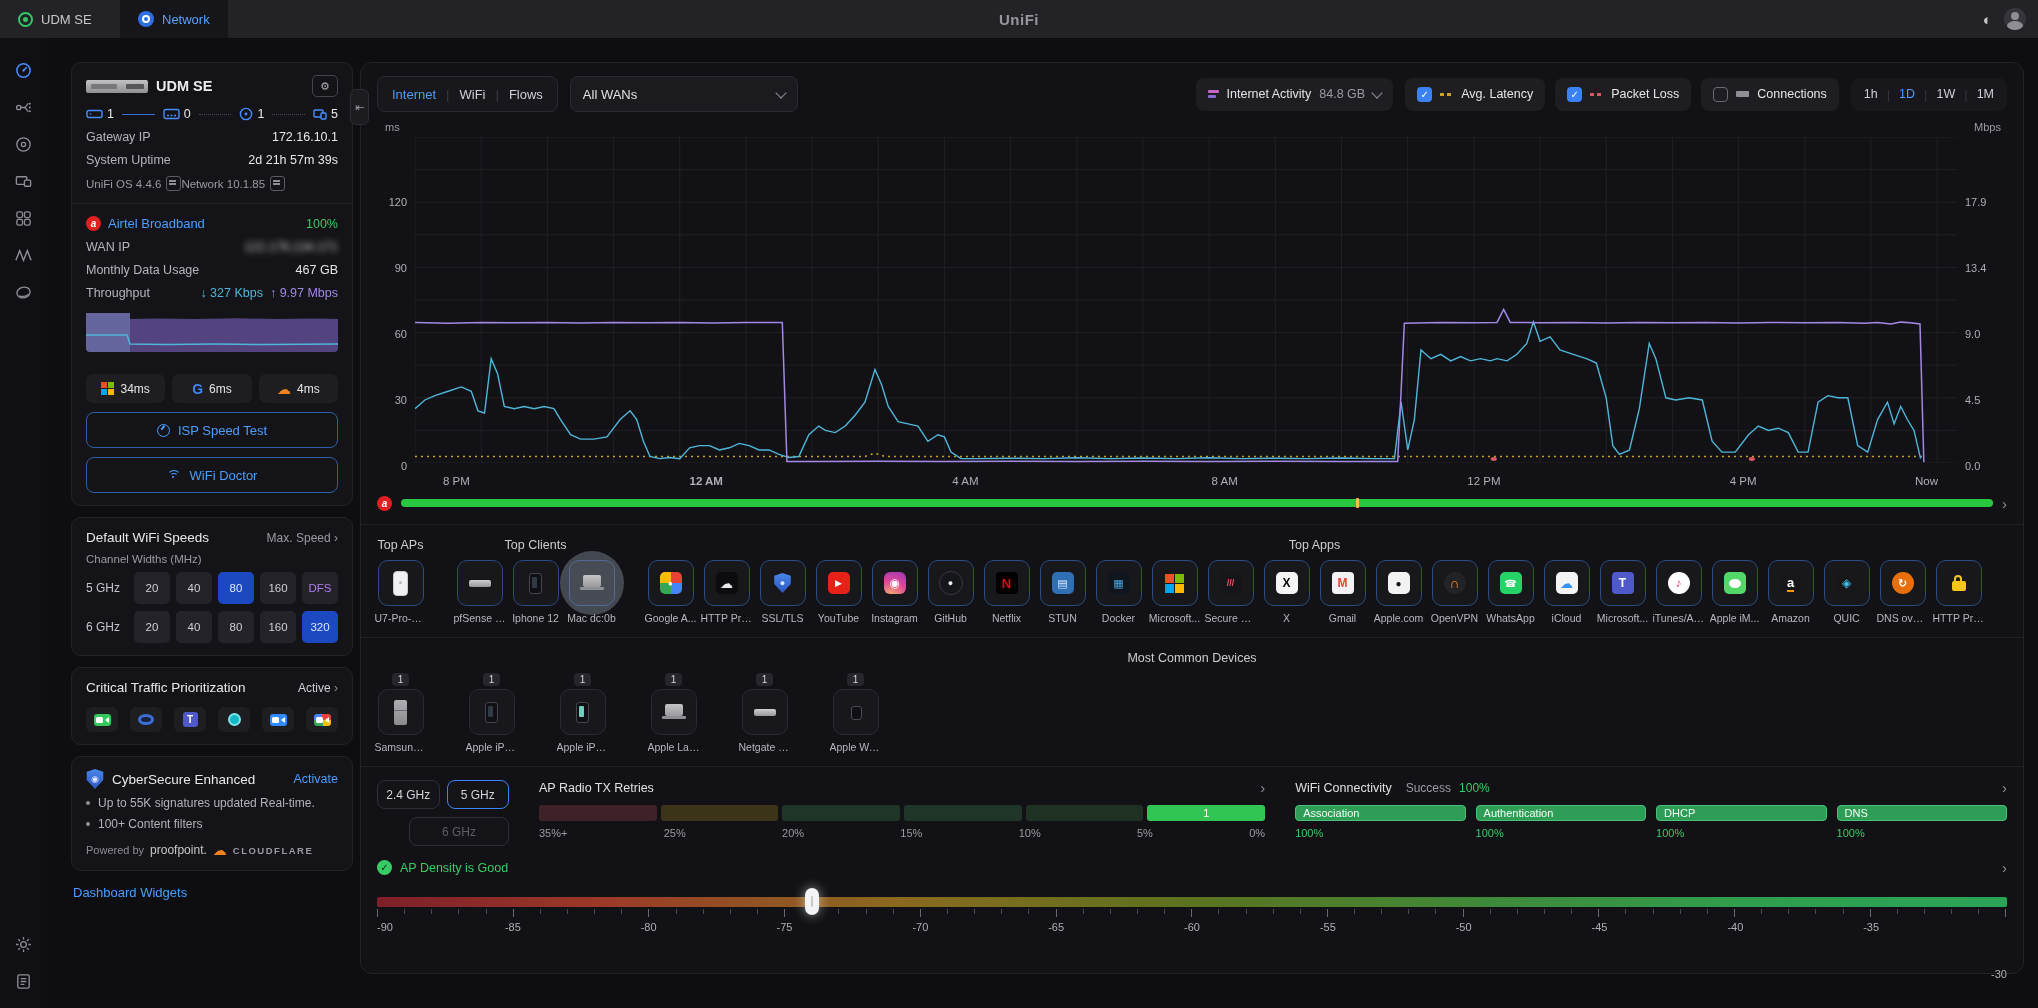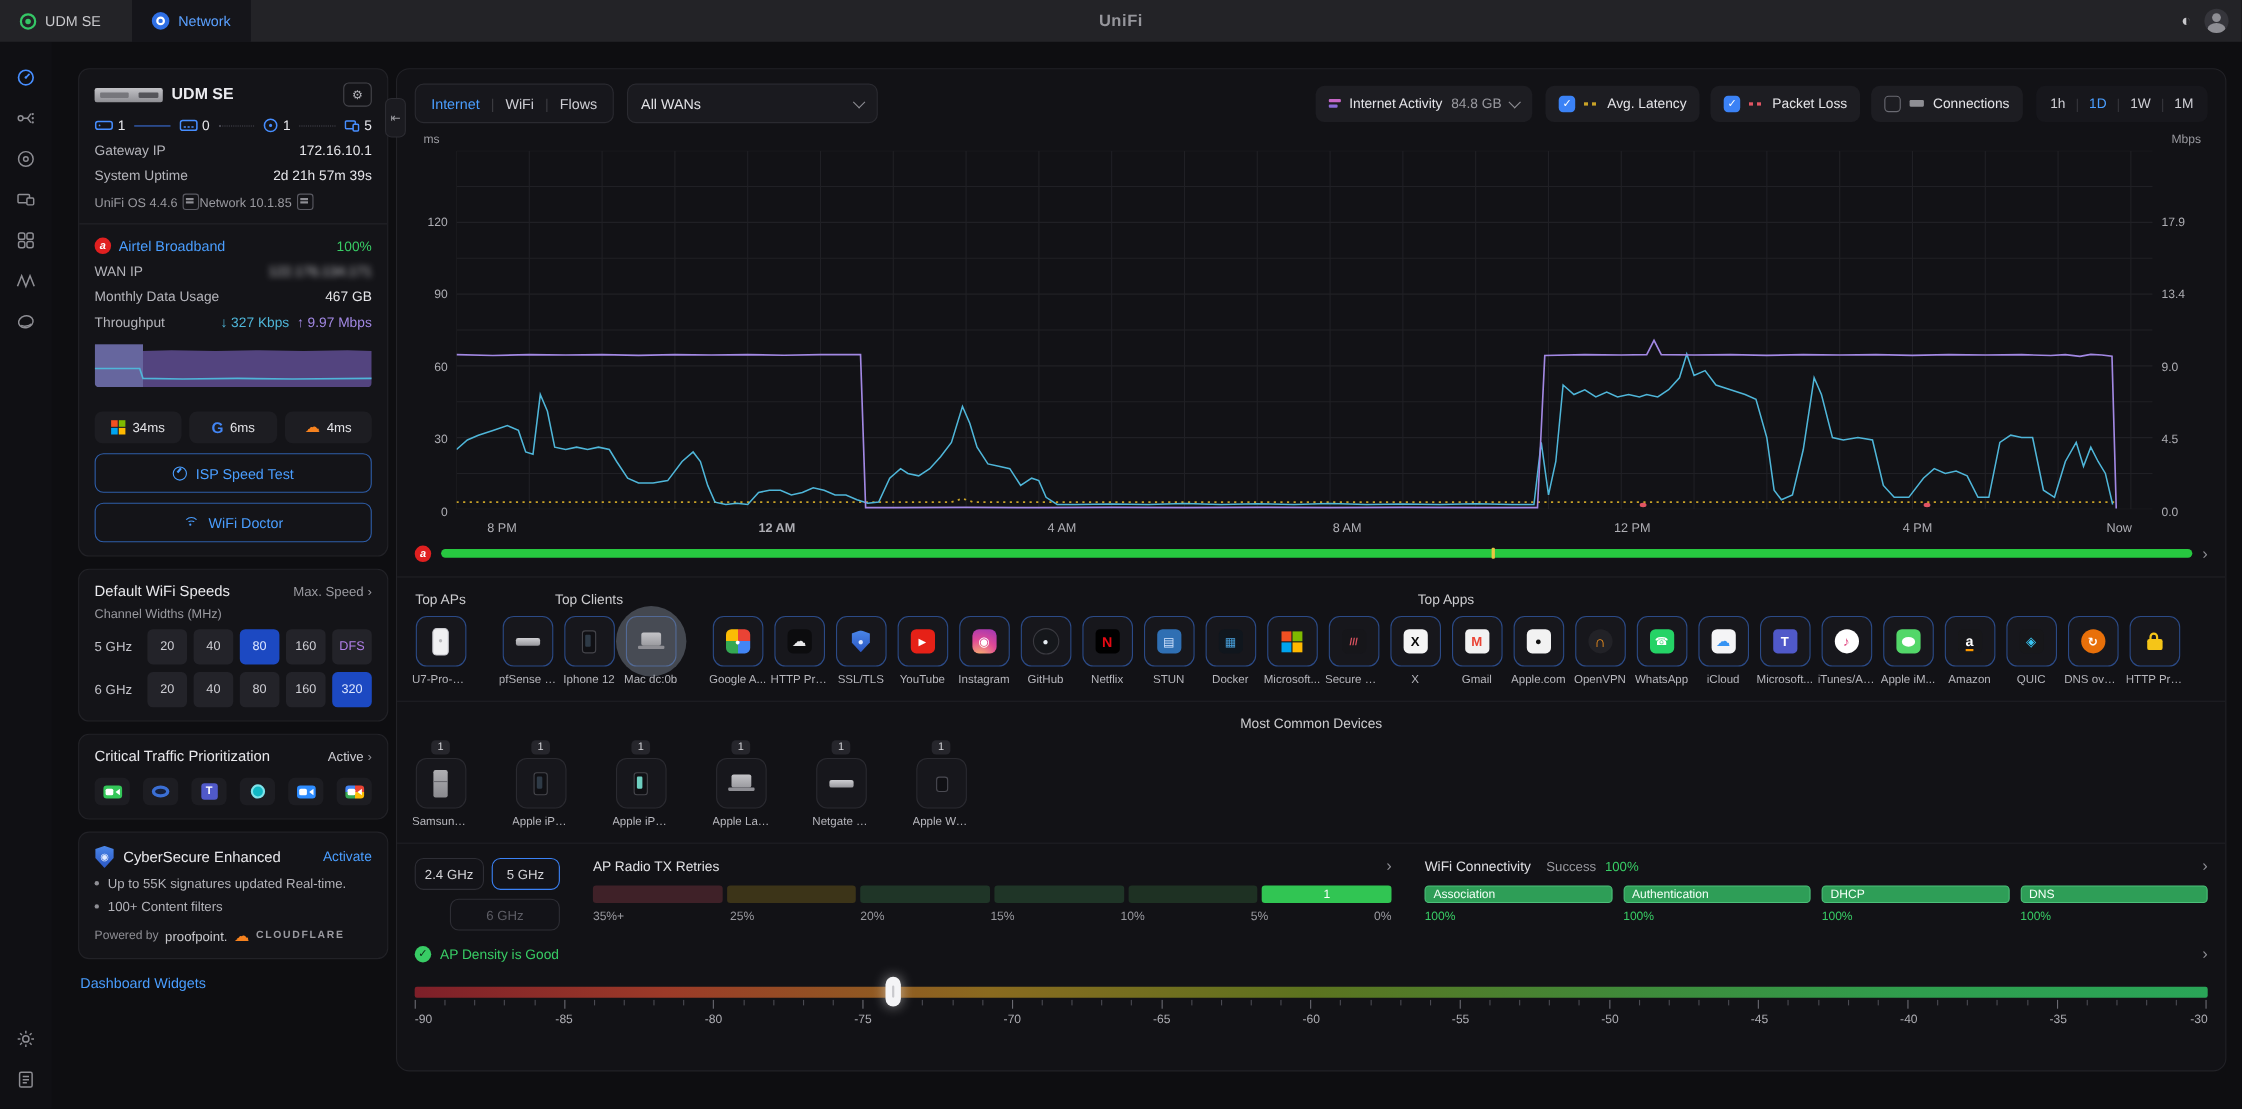--- a/index.html
+++ b/index.html
@@ -1047,18 +1047,18 @@
           <span style="left: 16.6667%;">-80</span>
           <span style="left: 25%;">-75</span>
           <span style="left: 33.3333%;">-70</span>
           <span style="left: 41.6667%;">-65</span>
           <span style="left: 50%;">-60</span>
           <span style="left: 58.3333%;">-55</span>
           <span style="left: 66.6667%;">-50</span>
           <span style="left: 75%;">-45</span>
           <span style="left: 83.3333%;">-40</span>
           <span style="left: 91.6667%;">-35</span>
-          <span style="left: 100%; transform: translateX(-100%);">-30</span>
+          <span style="left: 100%; transform: translateX(-100%); margin-top: 47px;">-30</span>
         </div>
       <div class="marker" id="dmarker" style="left: 26.6667%;"></div>
     </div>
   </div>
 </div>
 
 </body></html>

